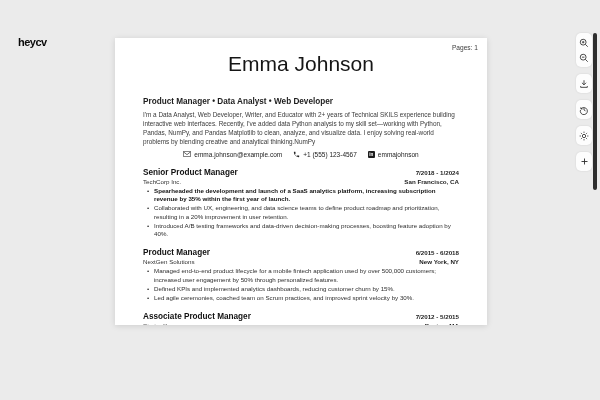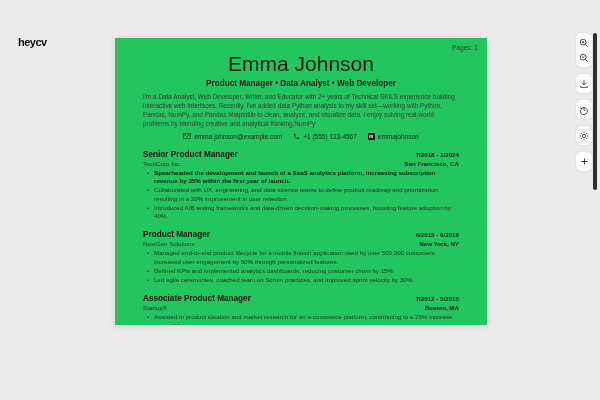--- a/index.html
+++ b/index.html
@@ -8,28 +8,28 @@
     font-family:"Liberation Sans","DejaVu Sans",sans-serif;
     background:#ebebeb; position:relative; color:#1f1f1f;
   }
   .logo {
     position:absolute; left:18px; top:36px;
     font-size:11px; font-weight:800; letter-spacing:-0.5px; color:#0a0a0a;
   }
   
   .page {
     position:absolute; left:115px; top:38px; width:372px; height:287px;
-    background:#22c55e; box-shadow:0 1px 6px rgba(0,0,0,0.13);
+    background:#ffffff; box-shadow:0 1px 6px rgba(0,0,0,0.13);
     padding:14px 28px 0 28px; overflow:hidden;
   }
   .pages-label {
     position:absolute; top:6px; right:9px; font-size:6.6px; color:#3c3c3c;
   }
   .name { font-size:21px; font-weight:400; text-align:center; color:#161616; line-height:1.12; }
-  .subtitle { margin-top:3px; font-size:8.2px; font-weight:700; text-align:center; color:#1d1d1d; }
+  .subtitle { margin-top:21px; font-size:8.2px; font-weight:700; text-align:left; color:#1d1d1d; }
   .summary { margin-top:4px; font-size:6.4px; line-height:1.42; color:#3a3a3a; }
   .contact {
     margin-top:5px; display:flex; justify-content:center; align-items:center;
     gap:11px; font-size:6.5px; color:#222;
   }
   .citem { display:flex; align-items:center; gap:3px; }
   .citem svg { display:block; }
   .li-badge {
     width:7px; height:7px; background:#1d1d1d; color:#fff; border-radius:1px;
     font-size:4.5px; font-weight:700; display:flex; align-items:center; justify-content:center;

